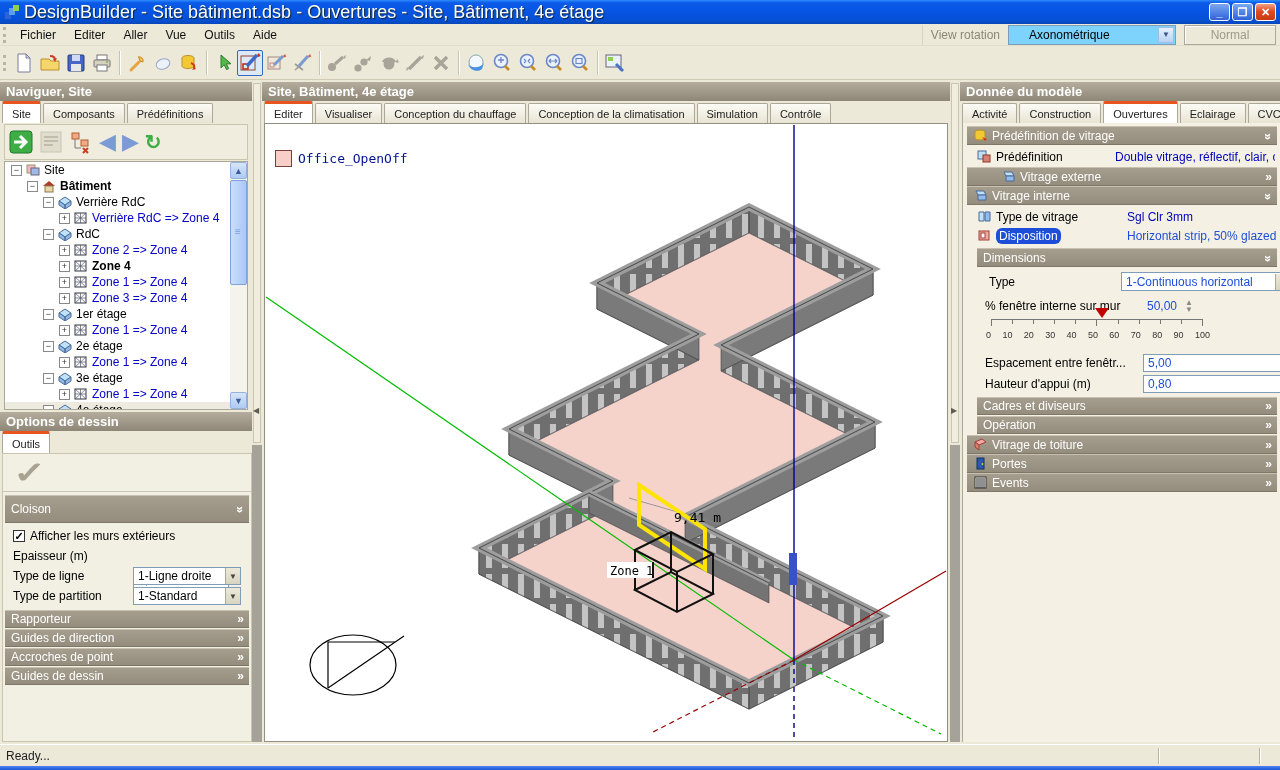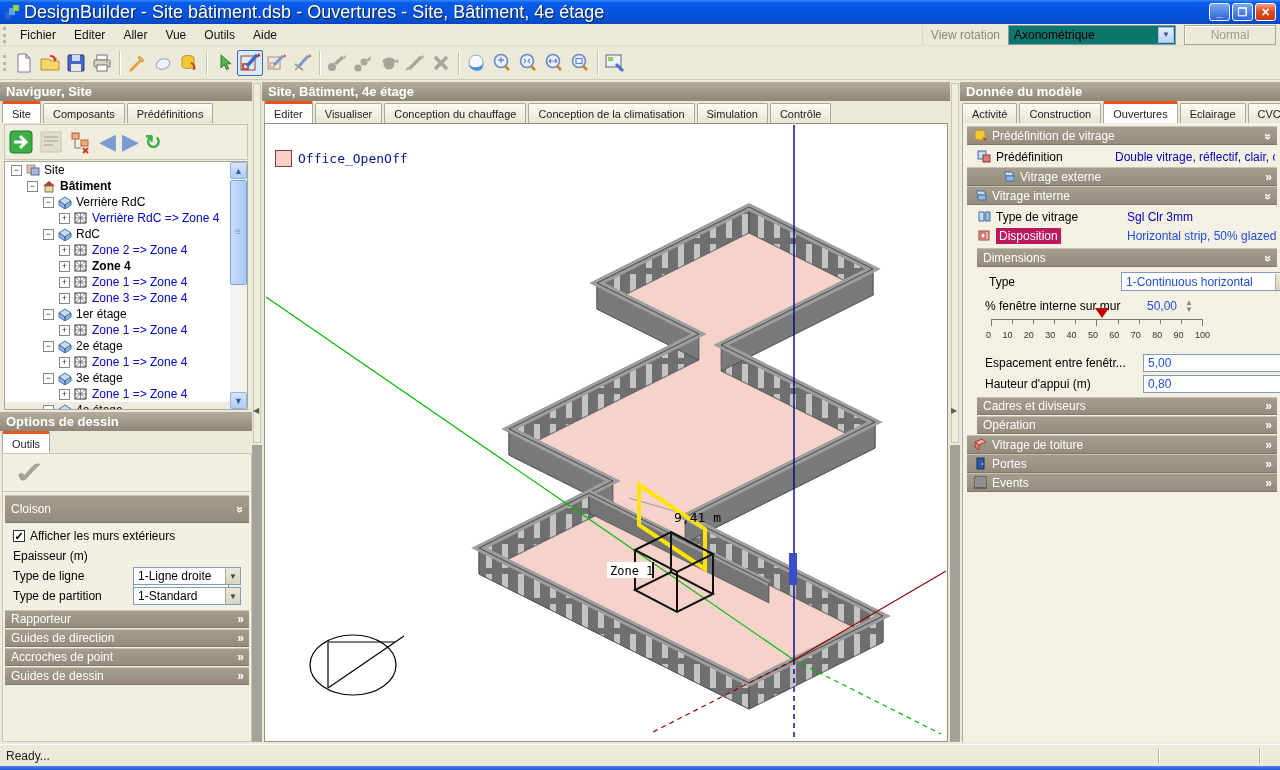--- a/index.html
+++ b/index.html
@@ -18,21 +18,21 @@
   .win-close { background:linear-gradient(180deg,#F2A188,#DF4B22 45%,#C83A10); }
   #win-btns { margin-left:auto; margin-right:4px; display:flex; }
   #app-icon { width:16px; height:16px; margin-left:4px; }
 
   
   #menubar { left:0; top:24px; width:1280px; height:22px; background:#ECE9D8; display:flex; align-items:center; border-bottom:1px solid #E2DECB;}
   .grip { width:5px; height:16px; margin:0 3px; border-left:3px dotted #B9B5A0; }
   .menu-item { padding:3px 9px; font-size:12px; color:#111; }
   #menu-right { margin-left:auto; display:flex; align-items:center; height:22px; }
   #view-rotation-label { color:#8a8876; font-size:12px; padding:0 8px; border-left:1px solid #d8d4c0; height:20px; display:flex; align-items:center;}
-  #view-rotation-select { width:168px; height:20px; background:#0f766e; border:1px solid #7F9DB9; font-size:12px; display:flex; align-items:center; padding-left:5px; position:relative;}
+  #view-rotation-select { width:168px; height:20px; background:#7dd3fc; border:1px solid #7F9DB9; font-size:12px; display:flex; align-items:center; padding-left:20px; position:relative;}
   #view-rotation-select .dd { position:absolute; right:1px; top:1px; width:16px; height:16px;
      background:linear-gradient(180deg,#E6F0FC,#B9D2F2); border:1px solid #9EBEE8; color:#39538C; font-size:8px; display:flex;align-items:center;justify-content:center;}
   #normal-btn { width:92px; height:20px; margin:0 4px 0 8px; background:#ECE9D8; border:1px solid #ACA899;
      box-shadow:inset 1px 1px 0 #fff; color:#9d9a8a; font-size:12px; display:flex; align-items:center; justify-content:center; }
 
   
   #toolbar { left:0; top:46px; width:1280px; height:34px; background:#ECE9D8; border-bottom:1px solid #CFCBB5; display:flex; align-items:center; }
   .tbtn { width:26px; height:26px; display:flex; align-items:center; justify-content:center; }
   .tbtn.active { border:1px solid #316AC5; background:#DCE9F7; border-radius:2px;}
   .tsep { width:1px; height:24px; background:#C6C3AE; margin:0 4px; box-shadow:1px 0 0 #fff;}
@@ -76,21 +76,21 @@
      color:#444; font-size:8px; display:flex; align-items:center; justify-content:center; margin-left:auto;}
   .chk { width:12px; height:12px; border:1px solid #333; background:#fff; color:#000; font-size:11px; line-height:10px;
      display:inline-flex; align-items:center; justify-content:center; margin-right:5px; font-weight:bold;}
 
   
   #right-panel-content { left:962px; top:123px; width:318px; height:619px; background:#F4F1E4; border-left:1px solid #ACA899; }
   .mrow { position:absolute; display:flex; align-items:center; font-size:12px; color:#000; }
   .val-blue { color:#0000BE; }
   .val-red { color:#1d4ed8; }
   .mini-ico { width:15px; height:13px; margin-right:4px; flex:none; }
-  .sel-label { background:#be185d; color:#fff; padding:1px 3px; }
+  .sel-label { background:#1d4ed8; color:#fff; padding:1px 3px;border-radius:6px; }
 
   
   #canvas { left:264px; top:123px; width:684px; height:619px; background:#fff; border:1px solid #919081; }
   #legend { position:absolute; left:10px; top:26px; display:flex; align-items:center; font-family:"DejaVu Sans Mono", monospace; font-size:13px; color:#001390;}
   #legend-swatch { width:17px; height:17px; background:#F8CFC6; border:1px solid #7a4040; margin-right:6px; }
 
   
   .splitter { width:10px; background:#ECE9D8; }
   .split-handle { position:absolute; left:1px; top:1px; width:8px; height:320px; background:#F0EDDE; border:1px solid #C9C5B0; }
   .split-arrow { position:absolute; left:1px; width:7px; height:14px; color:#5c5c50; font-size:8px; line-height:14px; }

